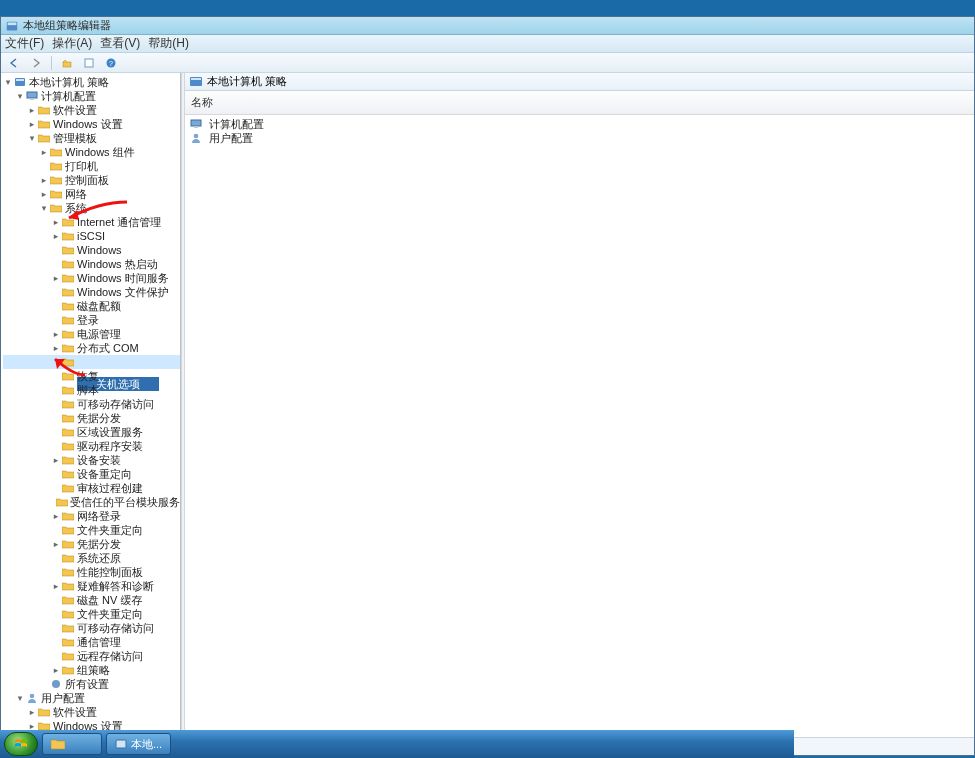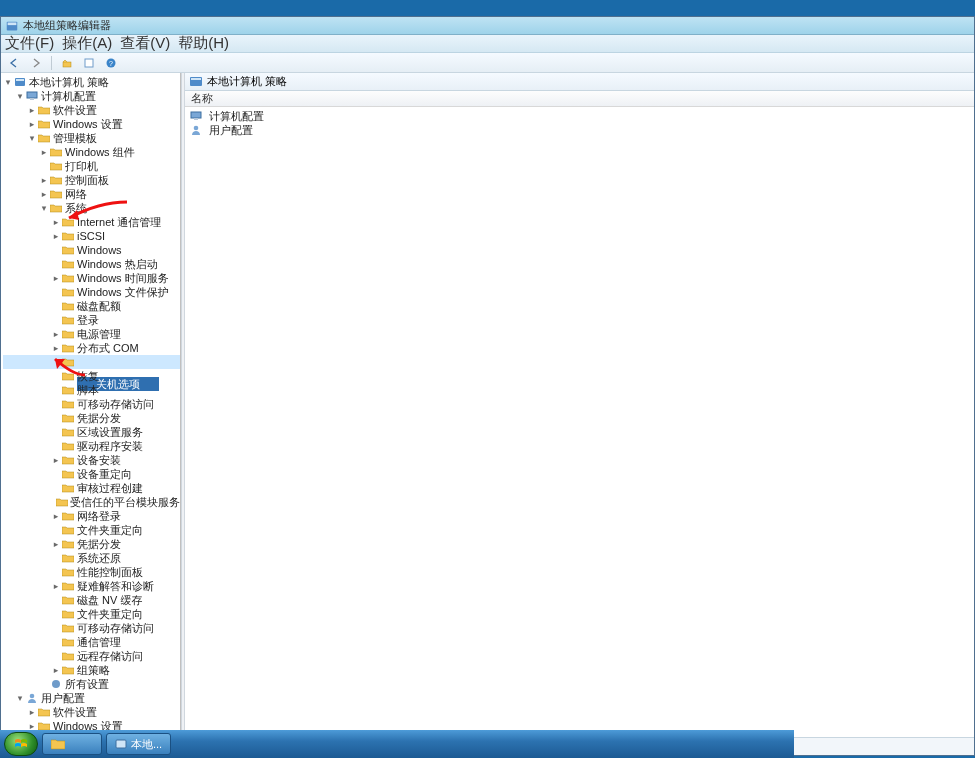--- a/index.html
+++ b/index.html
@@ -10,21 +10,21 @@
     display: flex; flex-direction: column;
   }
   .titlebar {
     height: 18px; background: linear-gradient(#bfe3f3, #9ed3ea);
     display: flex; align-items: center; padding: 0 4px; font-size: 11px; color: #2a2a2a;
     border-bottom: 1px solid #7fb0c8;
   }
   .titlebar .ticon { width: 14px; height: 14px; margin-right: 4px; }
   .menubar {
     height: 18px; background: linear-gradient(#e9f4fb, #d5e8f3);
-    display: flex; align-items: center; padding: 0 4px; font-size: 15px; color: #333;
+    display: flex; align-items: center; padding: 0 4px; font-size: 12px; color: #333;
     border-bottom: 1px solid #bcd4e2; gap: 8px;
   }
   .menubar span { cursor: default; }
   .toolbar {
     height: 20px; background: linear-gradient(#f5faff, #e5eef5);
     border-bottom: 1px solid #c8d6e0; display:flex; align-items:center; padding:0 4px; gap:4px;
   }
   .tbtn { width:18px; height:16px; border:1px solid transparent; border-radius:2px; display:flex; align-items:center; justify-content:center; }
   .body { flex:1; display:flex; min-height:0; }
   .tree {
@@ -49,21 +49,21 @@
   .rhead {
     height: 18px; background: linear-gradient(#f5faff,#e8f0f7);
     border-bottom:1px solid #c8d6e0; display:flex; align-items:center;
     font-size:11px; padding:0 4px; gap:4px;
   }
   .rhead .ricn { width:14px; height:14px; }
   .content { flex:1; display:flex; font-size:11px; color:#222; position:relative; }
   .leftcol { width: 76px; padding:4px 4px; border-right:1px solid transparent; }
   .leftcol .l1 { margin-bottom:2px; }
   .listarea { flex:1; display:flex; flex-direction:column; }
-  .colhdr { height:16px; border-bottom:1px solid #d8d8d8; background:linear-gradient(#fdfdfd,#eef1f5); display:flex; align-items:center; padding:0 6px; font-size:11px; color:#333;}
+  .colhdr { height:24px; border-bottom:1px solid #d8d8d8; background:linear-gradient(#fdfdfd,#eef1f5); display:flex; align-items:center; padding:0 6px; font-size:11px; color:#333;}
   .items { padding:2px 4px; }
   .item { display:flex; align-items:center; height:14px; gap:4px; }
   .tabbar { height:18px; border-top:1px solid #c8d6e0; background:#f2f6fa; display:flex; align-items:flex-end; font-size:11px; padding:0 2px; gap:0; }
   .tab { padding:1px 8px; border:1px solid #b8c4cf; border-bottom:none; background:#fff; margin-right:-1px; border-top-left-radius:3px; border-top-right-radius:3px; color:#555; cursor:default;}
   .tab.inactive { background:#e8eef4; color:#777; }
   .taskbar {
     position:absolute; left:0; bottom:0; width:794px; height:28px;
     background: linear-gradient(#4d9bd8, #2c72b0 40%, #1c5a93);
     display:flex; align-items:center; padding:0 4px; gap:4px;
   }

